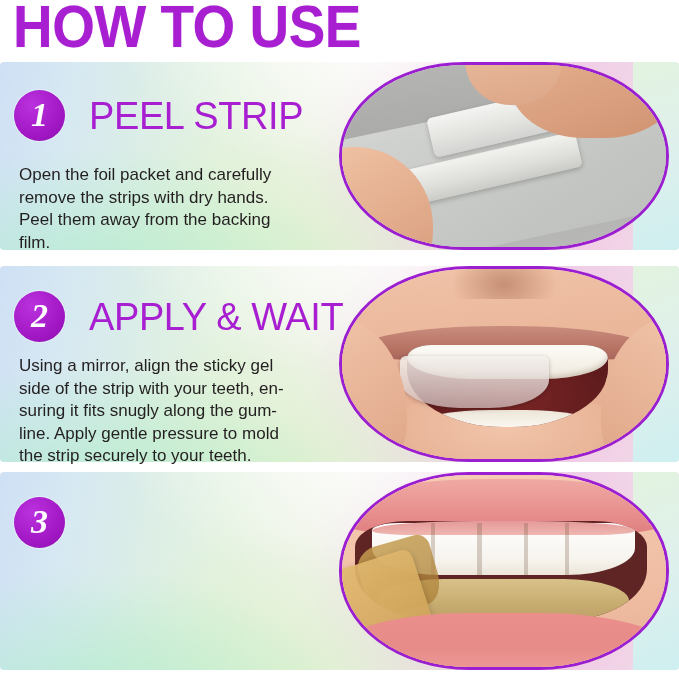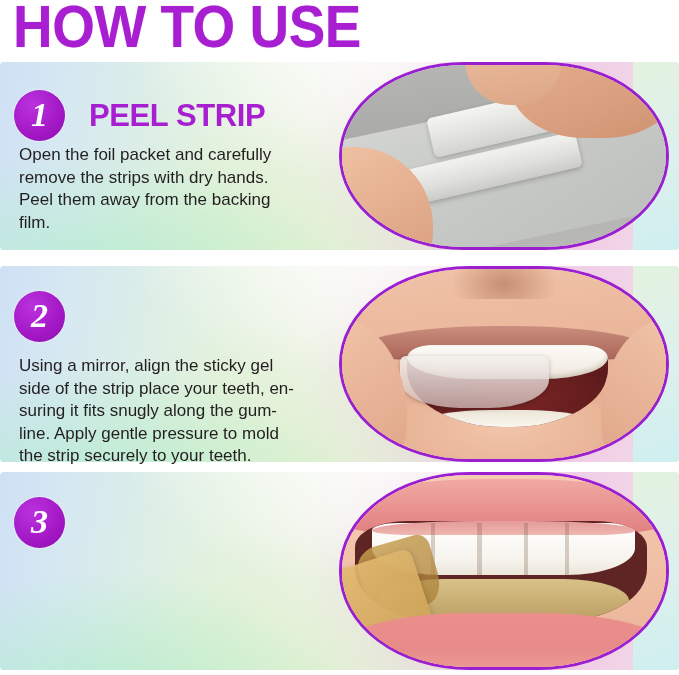--- a/index.html
+++ b/index.html
@@ -271,42 +271,42 @@
     font-style: italic;
     font-weight: bold;
     font-size: 34px;
     line-height: 34px;
     transform: translateY(-1px);
   }
   .step-title {
     margin-left: 24px;
     color: #a81fd1;
     font-family: "Liberation Sans", sans-serif;
-    font-weight: bold;
-    font-size: 31px;
+    font-weight: normal;
+    font-size: 38px;
     line-height: 32px;
     letter-spacing: -0.4px;
     white-space: nowrap;
   }
 
   .step-body {
     position: absolute;
     left: 19px;
     width: 298px;
     color: #231f20;
     font-family: "Liberation Sans", sans-serif;
     font-size: 17px;
     line-height: 22.5px;
     z-index: 3;
     white-space: pre-line;
   }
 
   
   .p1-head { top: 90px; }
-  .p1-body { top: 144px; }
+  .p1-body { top: 164px; }
   .p2-head { top: 291px; }
   .p2-body { top: 355px; }
   .p3-head { top: 497px; }
   .p3-body { top: 559px; }
 </style>
 </head>
 <body>
 
 <div id="page">
 
@@ -367,23 +367,24 @@
           </div>
         </div>
       </div>
     </div>
   </div>
 
   <div class="step-head p2-head">
     <div class="badge">
       <span class="badge-num">2</span>
     </div>
+    <div class="step-title">APPLY &amp; WAIT</div>
   </div>
   <div class="step-body p2-body">Using a mirror, align the sticky gel
-side of the strip place your teeth, en-
+side of the strip with your teeth, en-
 suring it fits snugly along the gum-
 line. Apply gentle pressure to mold
 the strip securely to your teeth.</div>
 
   <div class="panel panel-3">
     <div class="panel-bg"></div>
     <div class="panel-photo">
       <div class="photo-inner">
         <div class="ph3">
           <div class="lip-top"></div>

